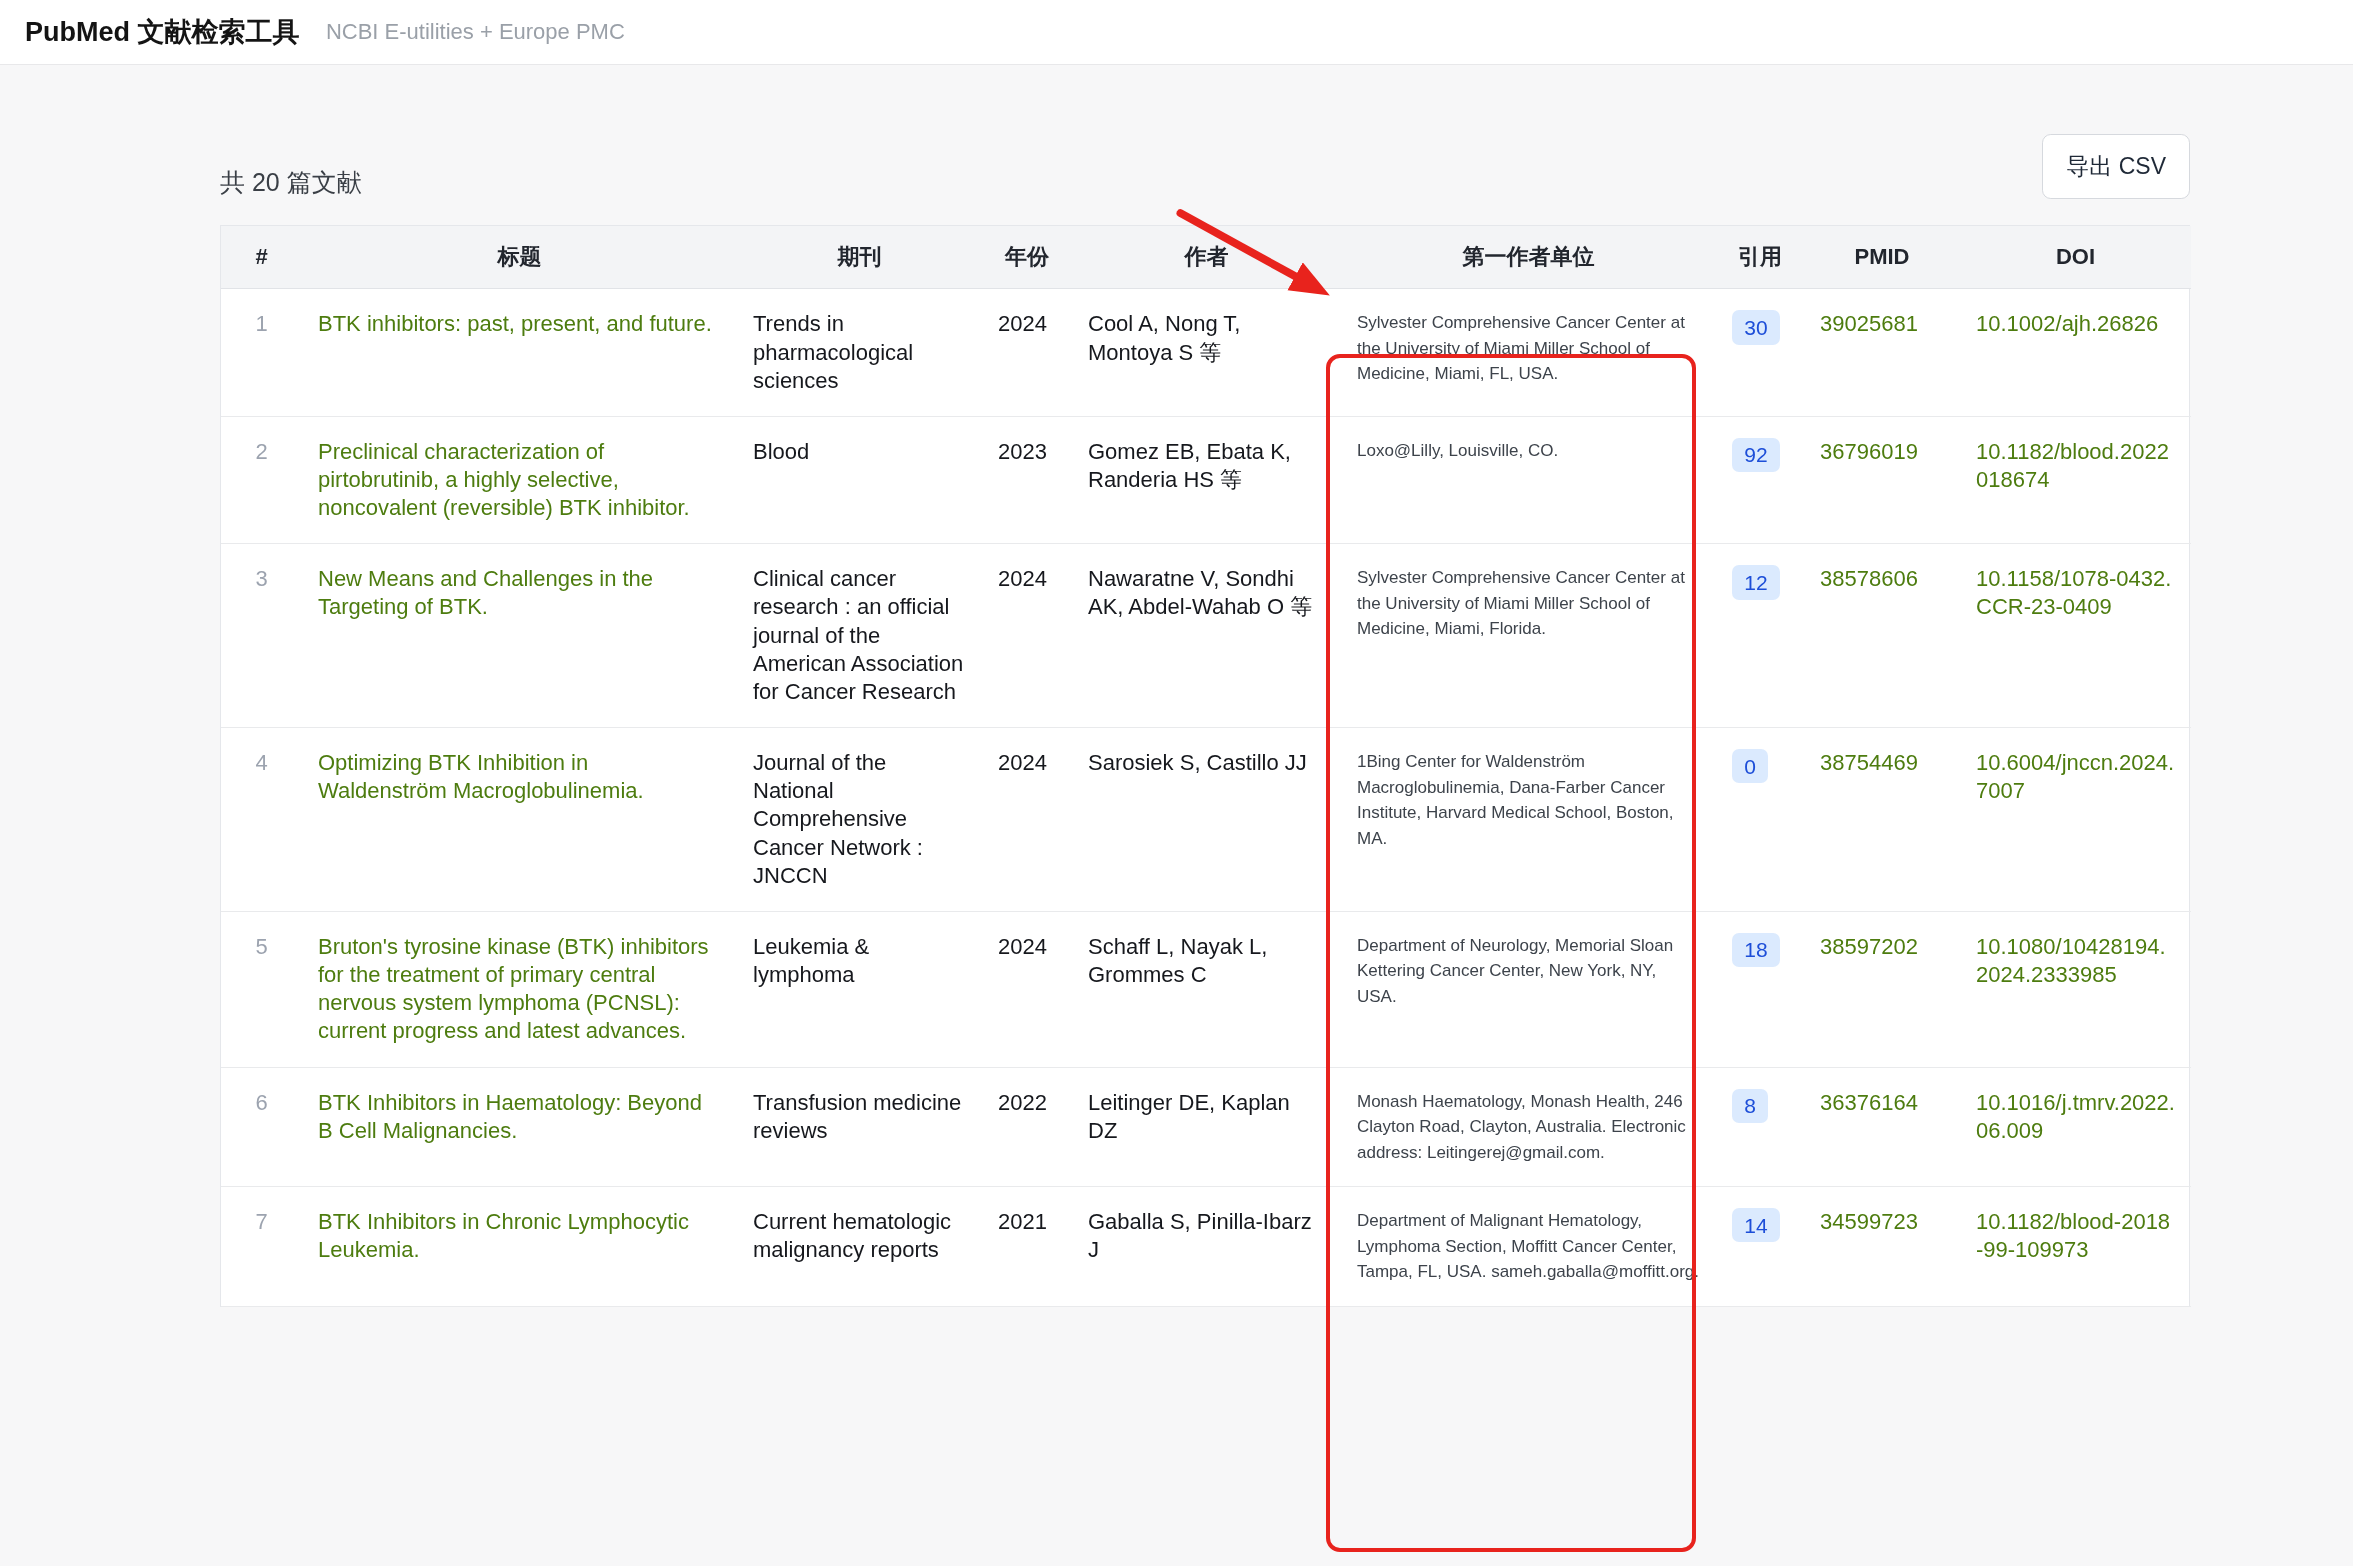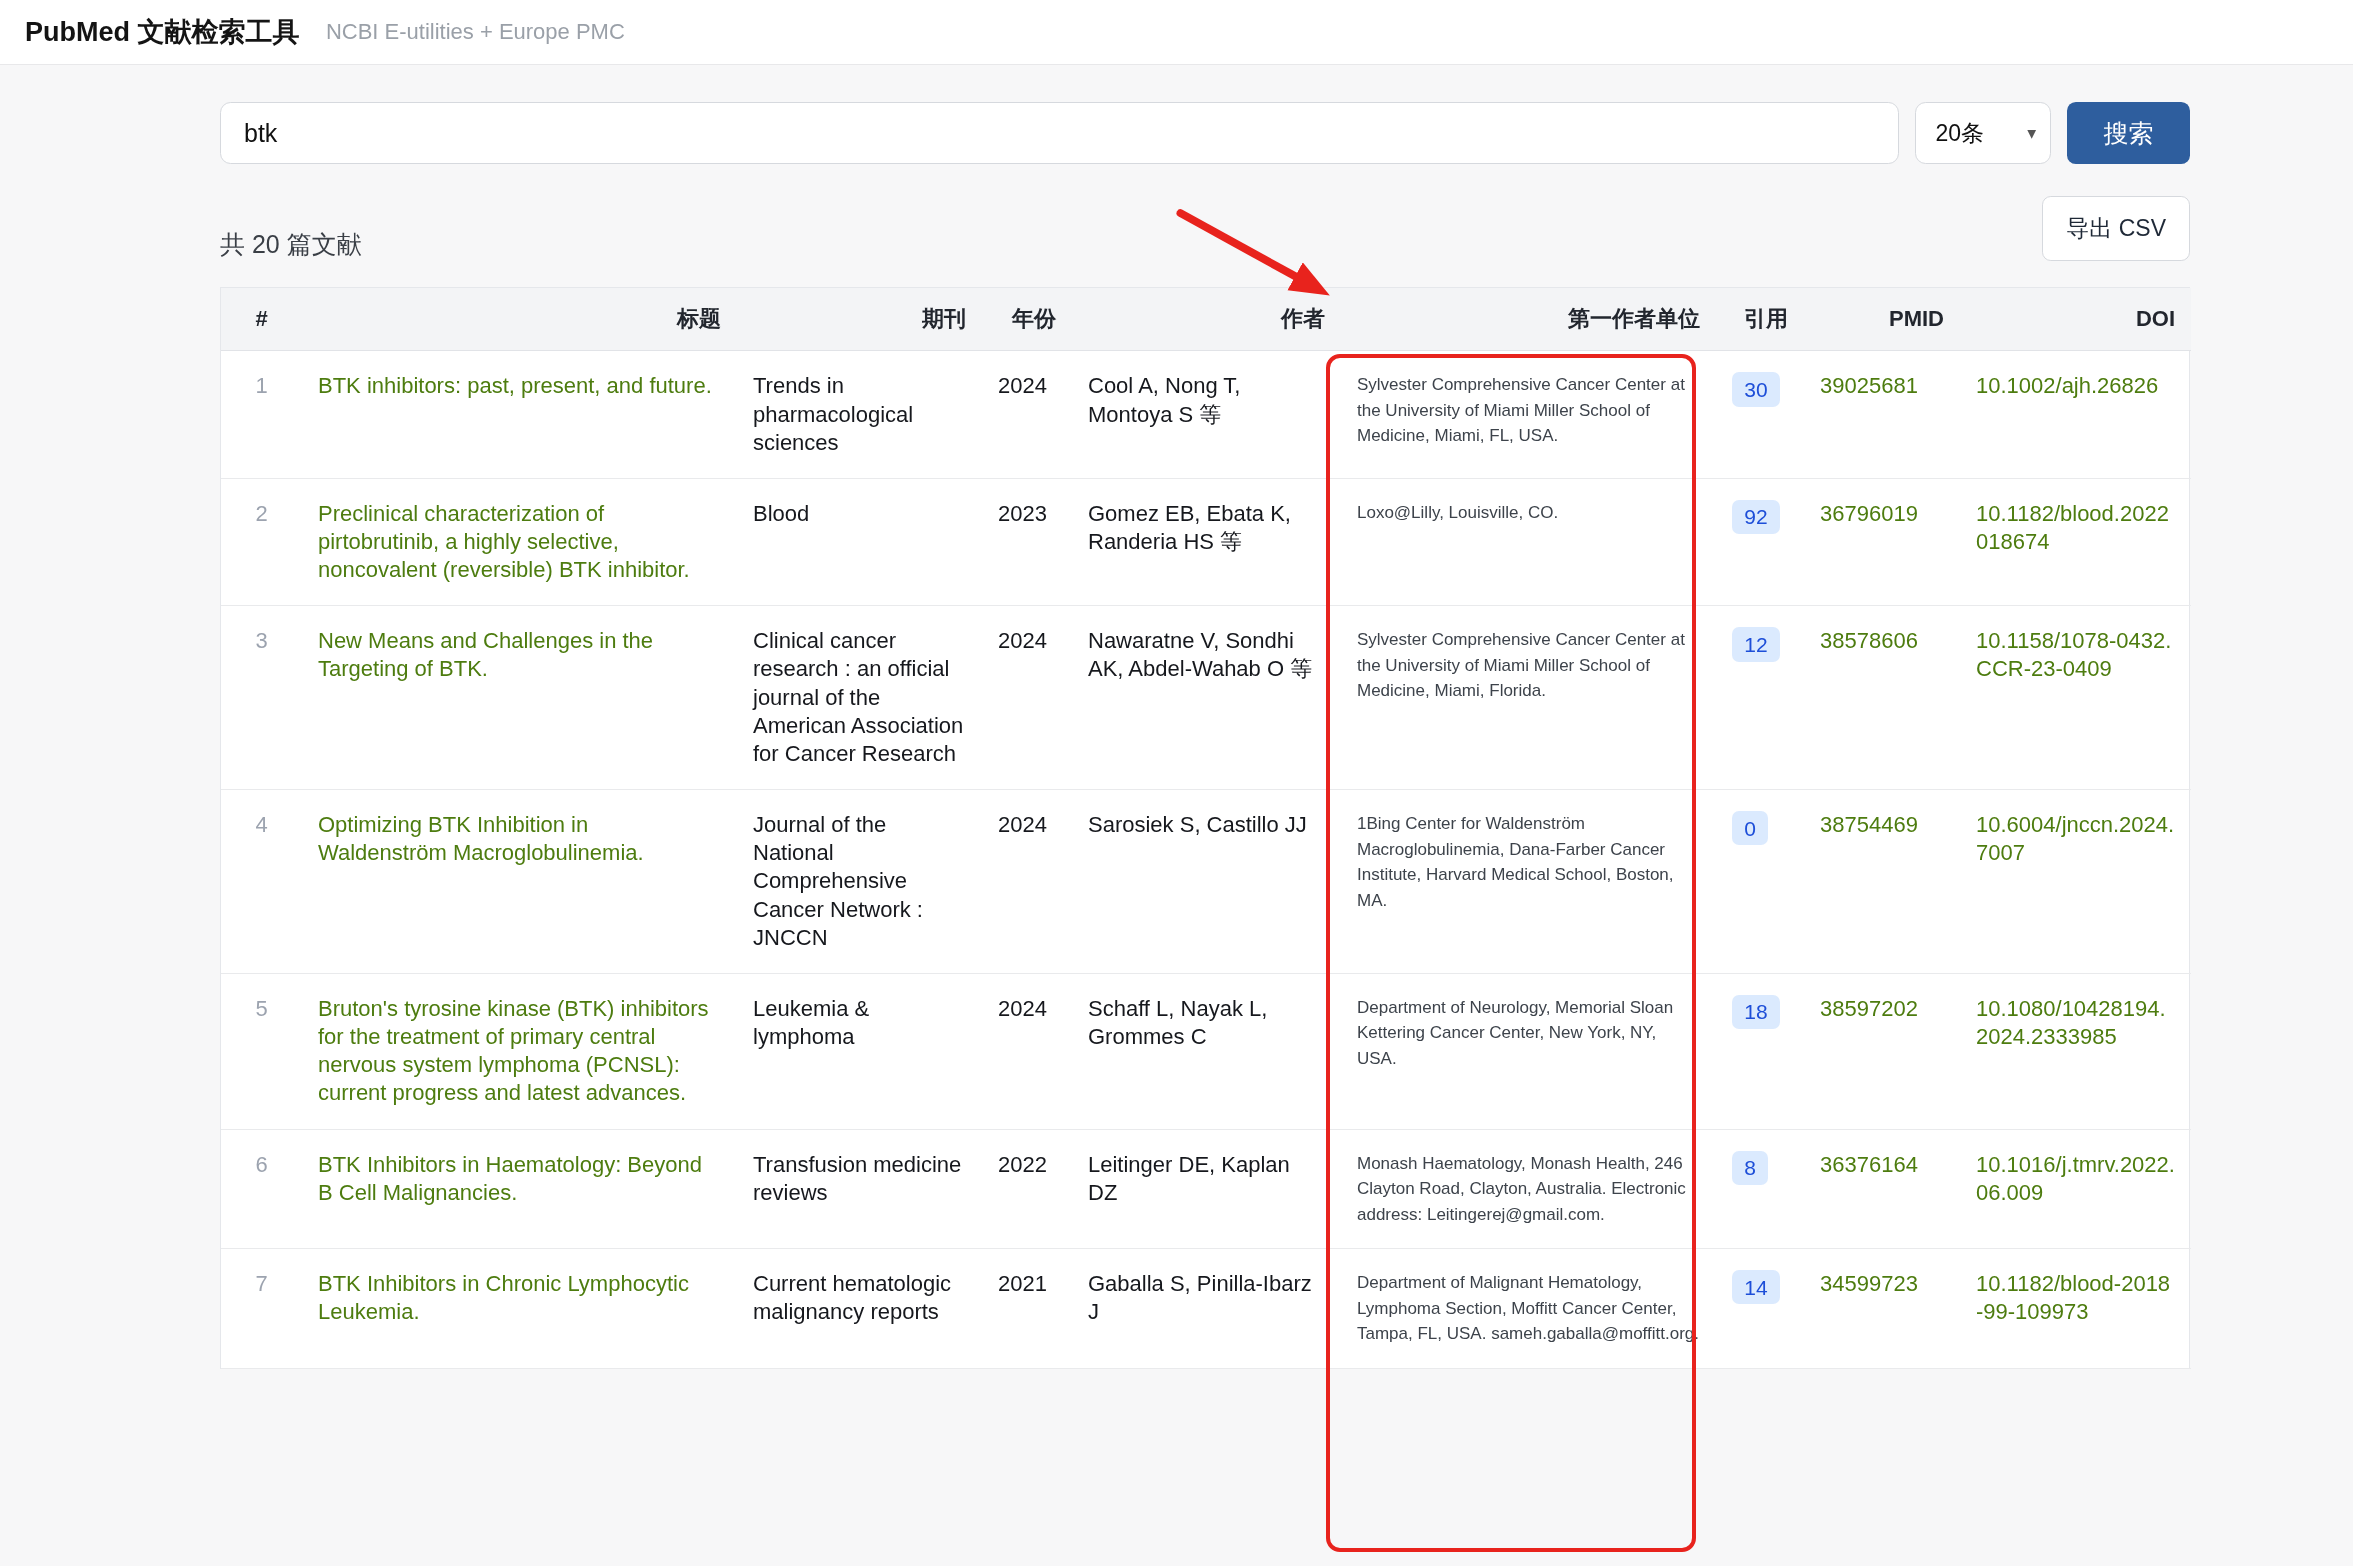--- a/index.html
+++ b/index.html
@@ -44,21 +44,21 @@
   .count { font-size:25px; color:#3a3f46; }
   .export-btn {
     height:65px; padding:0 23px; background:#fff; border:1.8px solid #d6d9de; border-radius:8.8px;
     font-size:23px; color:#1f2937; font-family:inherit; cursor:pointer;
   }
 
   
   .table-wrap { margin-top:26.4px; background:#fff; border:0.9px solid #e5e7eb; border-bottom:none; }
   table { width:100%; border-collapse:collapse; table-layout:fixed; }
   thead th {
-    background:#f3f4f6; text-align:right; font-size:22px; font-weight:700; color:#22262e;
+    background:#f3f4f6; text-align:center; font-size:22px; font-weight:700; color:#22262e;
     padding:16px; border-bottom:0.9px solid #e1e3e7;
   }
   thead th.center { text-align:center; }
   tbody td {
     vertical-align:top; padding:21px 16px; border-bottom:0.9px solid #e9eaec;
     font-size:22px; line-height:1.28; color:#16181d;
   }
   td.idx { color:#9ca3af; text-align:center; }
   a.link { color:#4d7c0f; text-decoration:none; cursor:pointer; }
   td.affil { font-size:17px; color:#3d434b; line-height:1.5; }
@@ -78,28 +78,20 @@
 </head>
 <body>
 
 <header class="topbar">
   <div class="app-title">PubMed 文献检索工具</div>
   <div class="app-subtitle">NCBI E-utilities + Europe PMC</div>
 </header>
 
 <div class="container">
 
-  <div class="search-row">
-    <input class="search-input" type="text" value="btk" style="">
-    <div class="page-size">
-      <span>20条</span>
-      <span class="chevron">▾</span>
-    </div>
-    <button class="search-btn">搜索</button>
-  </div>
 
   <div class="results-row">
     <div class="count">共 20 篇文献</div>
     <button class="export-btn">导出 CSV</button>
   </div>
 
   <div class="table-wrap">
     <table>
       <colgroup>
         <col style="width:81px">

